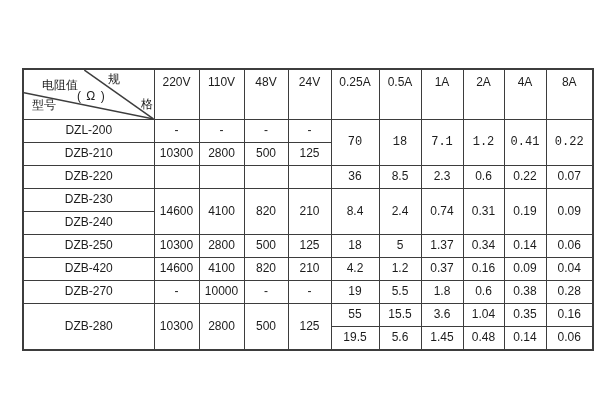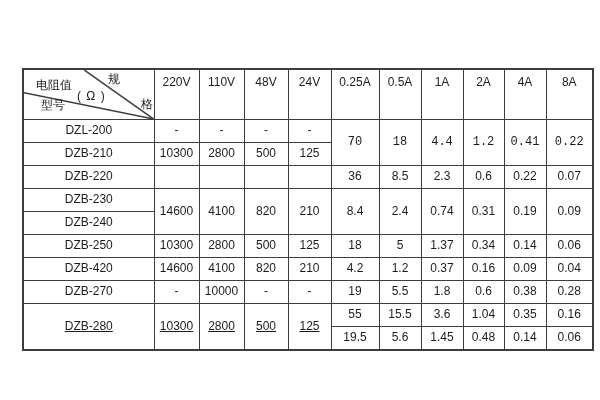--- a/index.html
+++ b/index.html
@@ -20,25 +20,25 @@
     text-align:center;vertical-align:middle;
     padding:0;height:22px;line-height:1.1;
     overflow:hidden;white-space:nowrap;
   }
   tr.hdr th{height:43px;vertical-align:top;padding-top:6px;}
   th.corner{position:relative;padding:0;}
   th.corner svg{position:absolute;inset:0;width:100%;height:100%;display:block;}
   th.corner span{position:absolute;display:block;line-height:1;}
   .c-spec1{left:84px;top:3px;}
   .c-spec2{left:117px;top:28px;}
-  .c-res{left:12px;top:9px;text-align:right;}
+  .c-res{left:18px;top:9px;text-align:right;}
   .c-unit{left:53px;top:20px;letter-spacing:1px;}
-  .c-model{left:17px;top:29px;}
+  .c-model{left:8px;top:29px;}
   td.vb{vertical-align:bottom;padding-bottom:5px;font-family:Liberation Mono, monospace;}
-  td.vt{vertical-align:top;padding-top:4px;text-decoration:underline;}
+  td.vt{vertical-align:top;padding-top:4px;}
   td.thinb{border-bottom-width:1px;}
   td.thint{border-top-width:1px;margin-top:23px;}
 </style>
 </head>
 <body>
 
 <div class="stage">
   <table class="spec">
     <colgroup>
       <col style="width:131px">
@@ -80,21 +80,21 @@
     </tr>
 
     <tr>
       <td>DZL-200</td>
       <td>-</td>
       <td>-</td>
       <td>-</td>
       <td>-</td>
       <td class="vb" rowspan="2">70</td>
       <td class="vb" rowspan="2">18</td>
-      <td class="vb" rowspan="2">4.4</td>
+      <td class="vb" rowspan="2">7.1</td>
       <td class="vb" rowspan="2">1.2</td>
       <td class="vb" rowspan="2">0.41</td>
       <td class="vb" rowspan="2">0.22</td>
     </tr>
 
     <tr>
       <td>DZB-210</td>
       <td>10300</td>
       <td>2800</td>
       <td>500</td>

